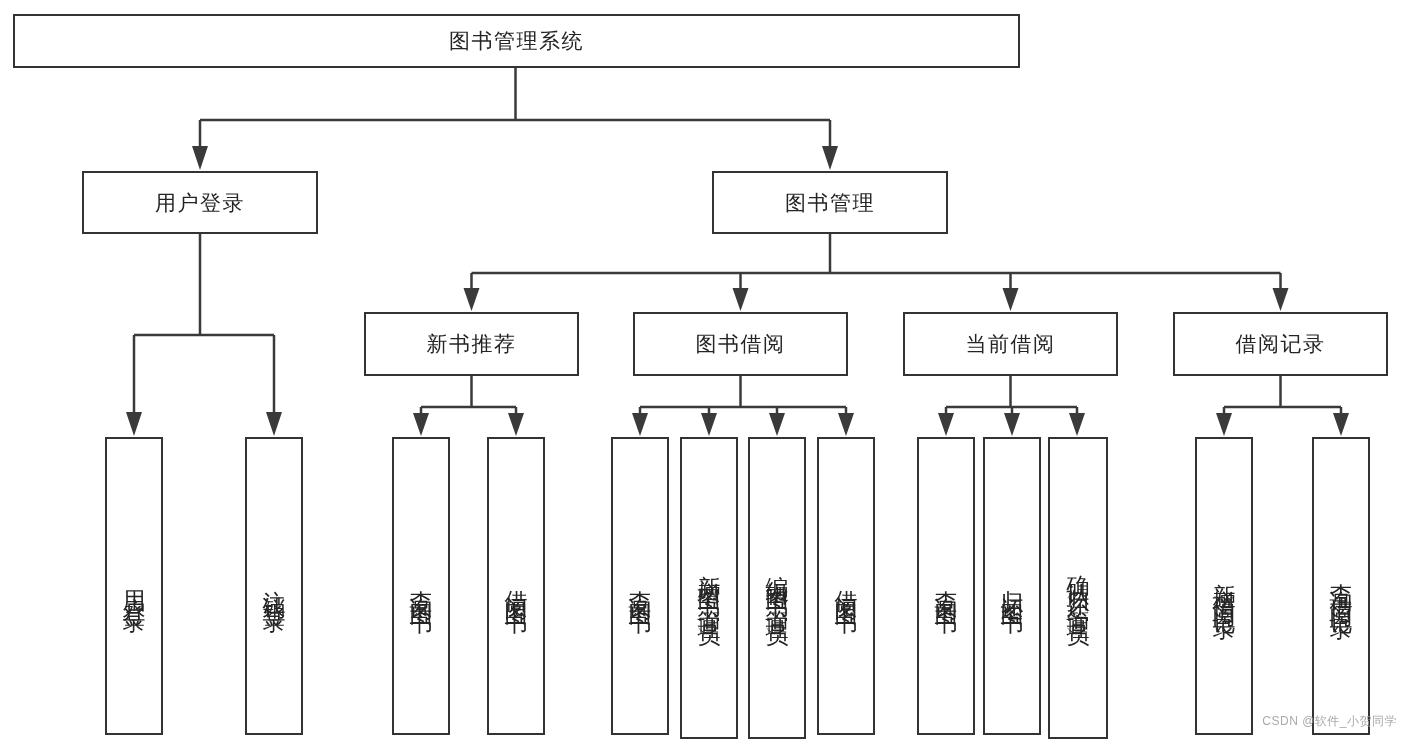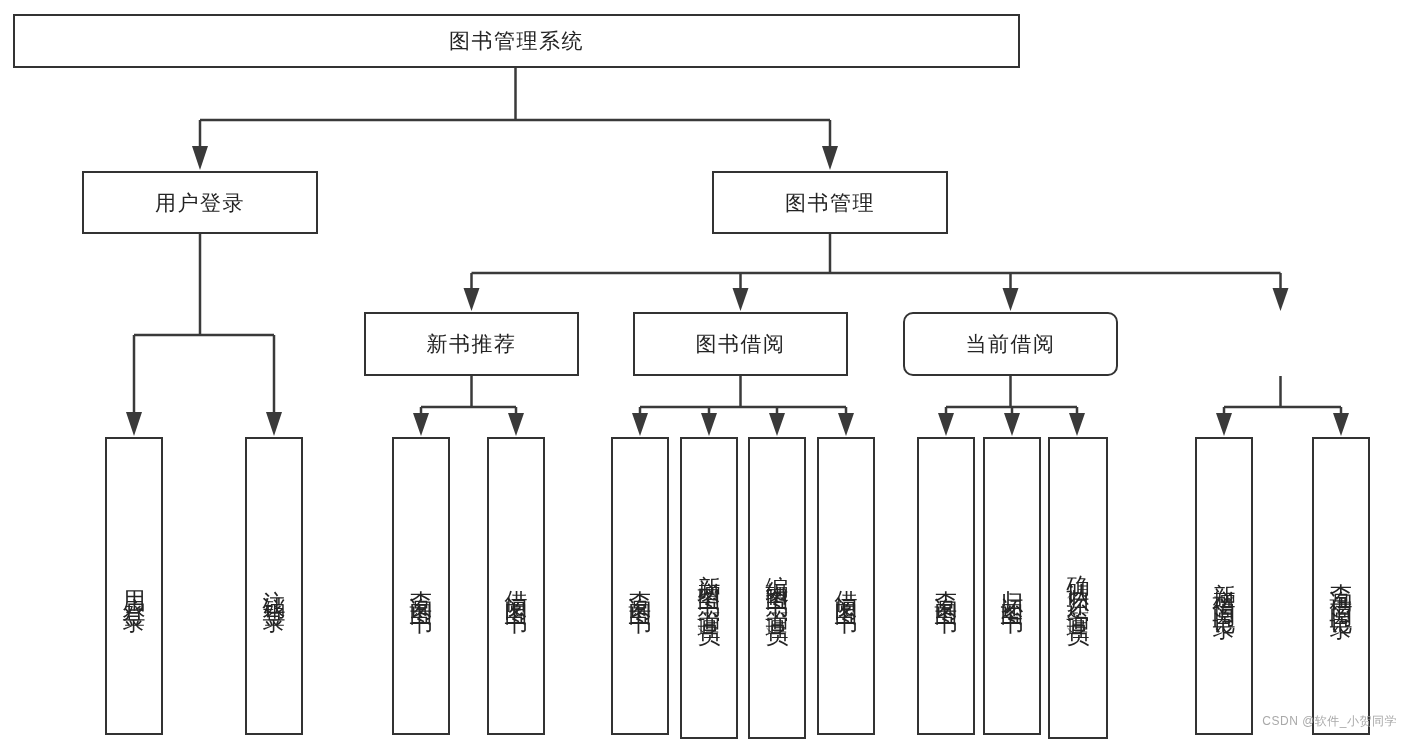--- a/index.html
+++ b/index.html
@@ -135,22 +135,25 @@
   <div class="box" style="left:712px; top:171px; width:236px; height:63px;">
     <span class="hlabel">图书管理</span>
   </div>
 
   <div class="box" style="left:364px; top:312px; width:215px; height:64px;">
     <span class="hlabel">新书推荐</span>
   </div>
   <div class="box" style="left:633px; top:312px; width:215px; height:64px;text-align:right;">
     <span class="hlabel">图书借阅</span>
   </div>
-  <div class="box" style="left:903px; top:312px; width:215px; height:64px;border-radius:10px;">
+  <div class="box" style="left:903px; top:312px; width:215px; height:64px;">
     <span class="hlabel">当前借阅</span>
+  </div>
+  <div class="box" style="left:1173px; top:312px; width:215px; height:64px;">
+    <span class="hlabel">借阅记录</span>
   </div>
 
   <div class="box leaf" style="left:105px;">
     <span class="vlabel">用户登录</span>
   </div>
   <div class="box leaf" style="left:245px;">
     <span class="vlabel">注销登录</span>
   </div>
 
   <div class="box leaf" style="left:392px;">

